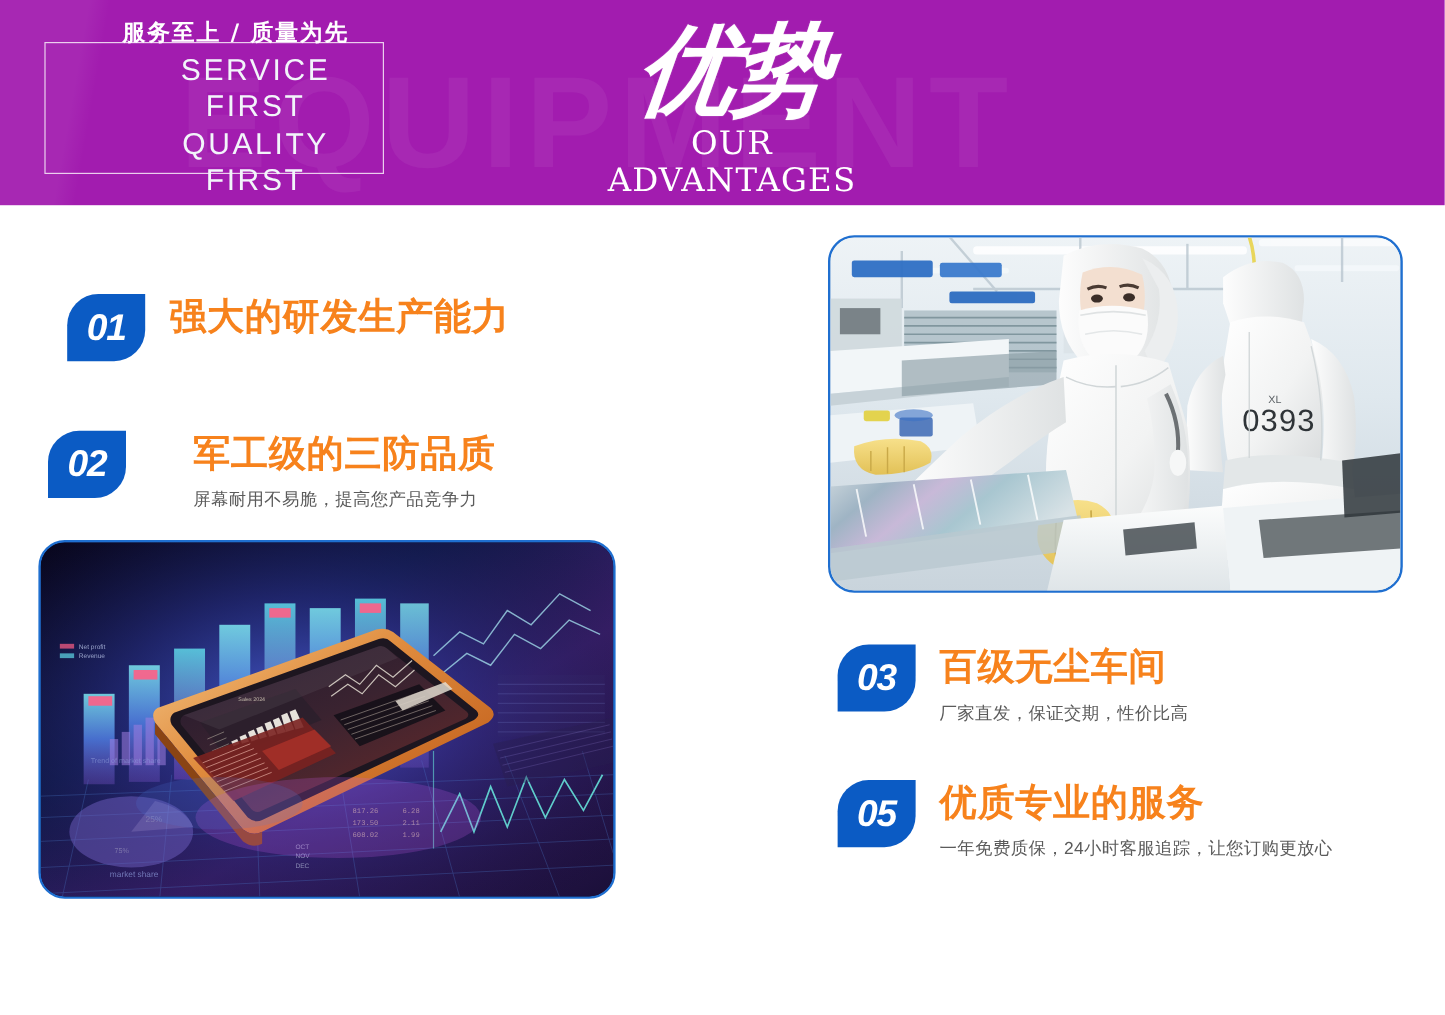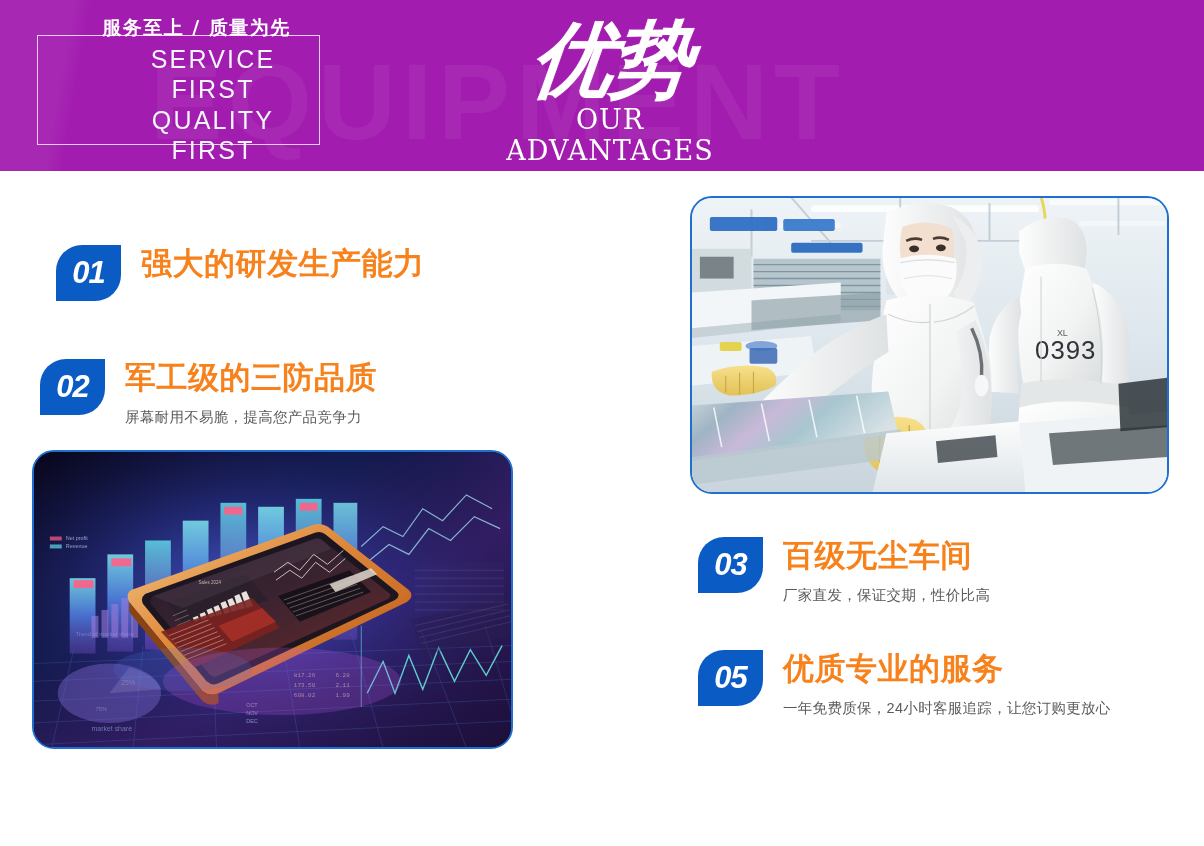--- a/index.html
+++ b/index.html
@@ -147,21 +147,21 @@
     margin-top: 12px;
     color: #5b5b5b;
     font-size: 14.5px;
     font-weight: 400;
     letter-spacing: 0.3px;
     line-height: 1.3;
     white-space: nowrap;
   }
 
   #feature-1 { left: 56px;  top: 245px; }
-  #feature-2 { left: 40px;  top: 359px; }
+  #feature-2 { left: 40px;  top: 359px; gap: 36px; }
   #feature-3 { left: 698px; top: 537px; }
   #feature-4 { left: 698px; top: 650px; }
 
   
   .photo {
     position: absolute;
     border: 2px solid #1f6fd0;
     border-radius: 22px;
     overflow: hidden;
   }

